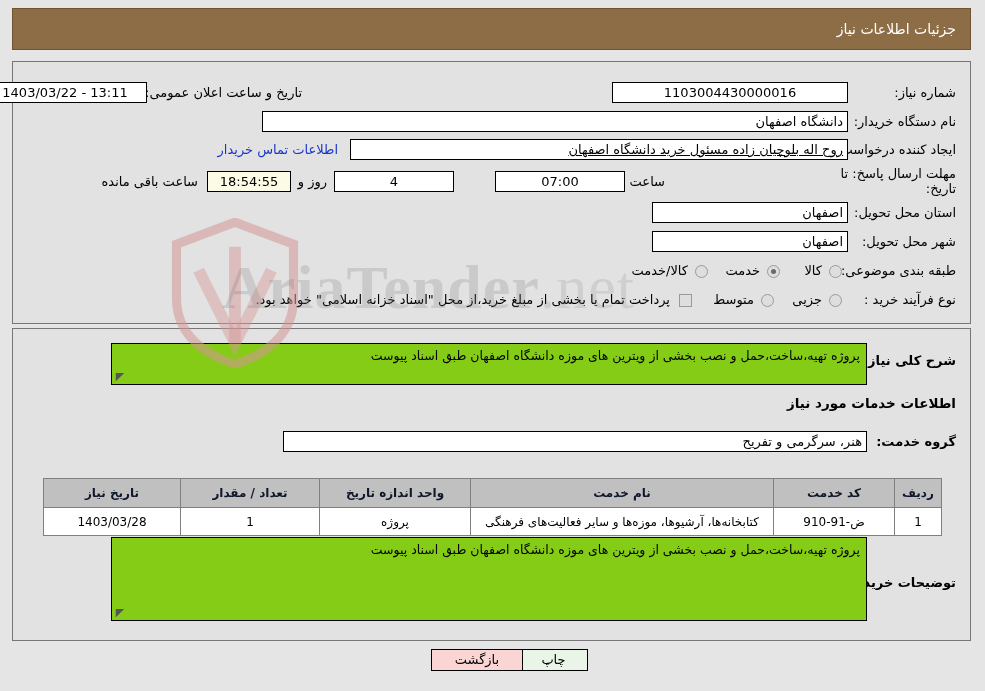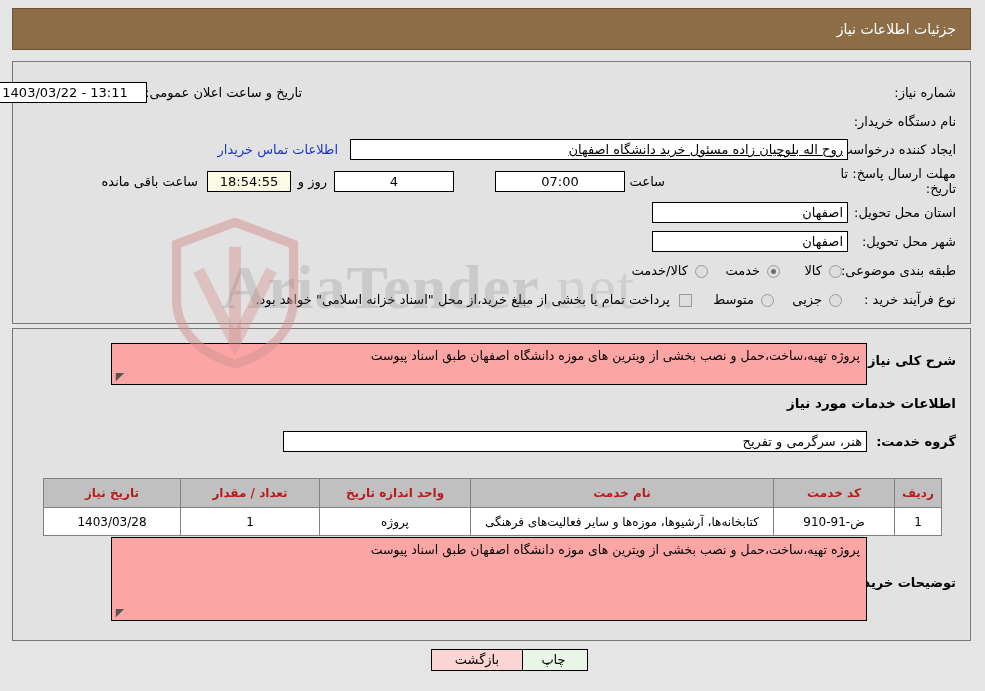--- a/index.html
+++ b/index.html
@@ -146,21 +146,21 @@
     width: 13px;
     height: 13px;
     border: 1px solid #9a9a9a;
     background: #dedede;
     box-sizing: border-box;
   }
 
   
   .ta {
     position: absolute;
-    background: #fca5a5;
+    background: #84cc16;
     border: 1px solid #000;
     box-sizing: border-box;
     font-size: 12.5px;
     line-height: 17px;
     padding: 3px 6px 0 6px;
     text-align: right;
     color: #000;
     overflow: hidden;
   }
   .ta .grip {
@@ -185,21 +185,21 @@
     border-collapse: collapse;
     font-size: 12px;
     background: #fff;
   }
   .tbl th {
     background: #c0c0c0;
     border: 1px solid #808080;
     height: 28px;
     font-weight: bold;
     font-size: 12px;
-    color: #b91c1c;
+    color: #0f172a;
     padding: 0 4px;
   }
   .tbl td {
     background: #ffffff;
     border: 1px solid #808080;
     height: 27px;
     text-align: center;
     font-size: 12px;
     padding: 0 4px;
     color: #000;
@@ -243,25 +243,27 @@
   </div>
 </div>
 
 <div class="titlebar">
   <span>جزئیات اطلاعات نیاز</span>
 </div>
 
 <div class="panel" id="panel-top">
 
   <div class="lbl" style="right:14px; top:23px;">شماره نیاز:</div>
+  <div class="fld" style="right:122px; top:20px; width:236px;">1103004430000016</div>
 
   <div class="lbl" style="right:668px; top:23px;">تاریخ و ساعت اعلان عمومی:</div>
   <div class="fld" style="right:823px; top:20px; width:164px;">13:11 - 1403/03/22</div>
 
   <div class="lbl" style="right:14px; top:52px;">نام دستگاه خریدار:</div>
+  <div class="fld right" style="right:122px; top:49px; width:586px;">دانشگاه اصفهان</div>
 
   <div class="lbl" style="right:14px; top:80px;">ایجاد کننده درخواست:</div>
   <div class="fld right" style="right:122px; top:77px; width:498px;text-decoration:underline;">روح اله بلوچیان زاده مسئول خرید دانشگاه اصفهان</div>
   <div class="link" style="right:632px; top:80px;">اطلاعات تماس خریدار</div>
 
   <div class="lbl two-line" style="right:14px; top:104px; width:100px;">
     <div>مهلت ارسال پاسخ: تا</div>
     <div>تاریخ:</div>
   </div>
   <div class="plaintext" style="right:305px; top:112px;">ساعت</div>

